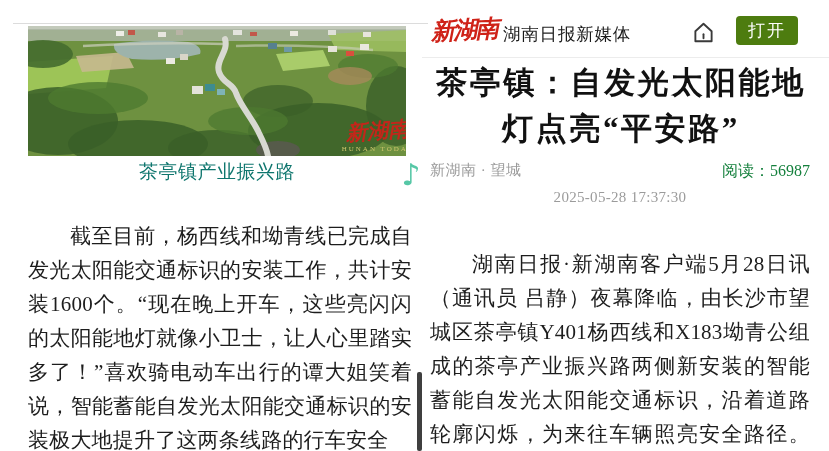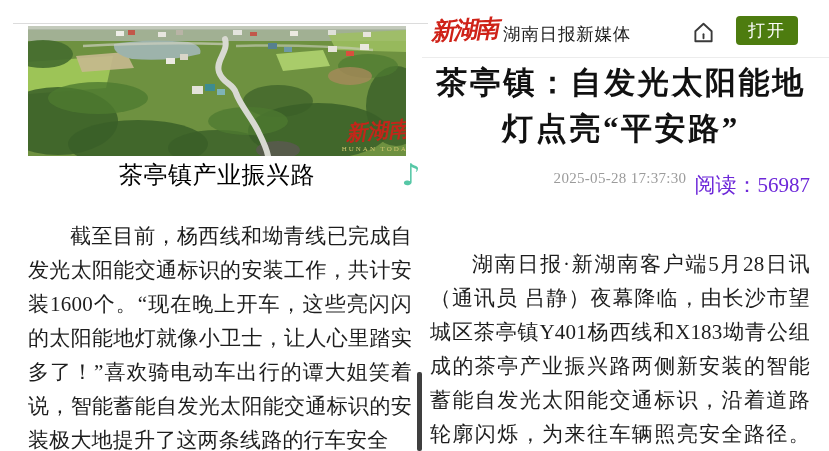--- a/index.html
+++ b/index.html
@@ -4,40 +4,40 @@
 <style>
   html,body{margin:0;padding:0;background:#fff;}
   .page{position:relative;width:829px;height:451px;background:#ffffff;overflow:hidden;
         font-family:"Liberation Serif","DejaVu Serif",serif;color:#1c1c1c;}
 
   
   .top-hairline{position:absolute;left:13px;top:23px;width:415px;height:1px;background:#dcdcdc;}
   .photo{position:absolute;left:28px;top:26px;width:378px;height:130px;overflow:hidden;background:#6e9140;}
   .photo svg{display:block;}
   .caption{position:absolute;left:28px;top:159px;width:378px;text-align:center;
-           font-size:24px;color:#000000;letter-spacing:.5px;}
+           font-size:19px;color:#0f766e;letter-spacing:.5px;}
   .body-text{position:absolute;font-size:21px;line-height:34px;text-align:justify;
              text-indent:2em;color:#1d1d1d;margin:0;letter-spacing:.2px;}
   .body-left{left:28px;top:219px;width:384px;}
 
   
   .logo{position:absolute;left:431px;top:14px;font-size:24px;font-weight:bold;font-style:italic;
         color:#cf2218;letter-spacing:-2px;transform:rotate(-3deg);}
   .brand{position:absolute;left:503px;top:22px;font-size:17.5px;letter-spacing:.8px;color:#1a1a1a;}
   .home-btn{position:absolute;left:691px;top:20px;width:25px;height:25px;cursor:pointer;}
   .open-btn{position:absolute;left:736px;top:16px;width:62px;height:29px;border:none;border-radius:4px;
             background:#4d7c0f;color:#ffffff;font-size:17px;letter-spacing:2px;cursor:pointer;
             font-family:Liberation Serif, serif;line-height:29px;text-align:center;padding:0;}
   .header-divider{position:absolute;left:422px;top:57px;width:407px;height:1px;background:#ececec;}
   .title{position:absolute;left:430px;top:60px;width:382px;margin:0;font-size:31px;line-height:46px;
          font-weight:900;letter-spacing:2.6px;color:#111111;text-align:center;}
   .meta{position:absolute;left:430px;top:161px;width:380px;font-size:15px;color:#9b9b9b;}
   .meta .source{letter-spacing:.5px;}
   .meta .pubtime{margin-top:9px;letter-spacing:.3px;text-align:center;}
-  .read-count{position:absolute;right:19px;top:171px;font-size:21px;color:#6d28d9;}
+  .read-count{position:absolute;right:19px;top:161px;font-size:16px;color:#15803d;}
   .body-right{left:430px;top:247px;width:380px;}
 
   
   .audio-btn{position:absolute;left:395px;top:158px;width:32px;height:34px;color:#56c7a6;
              font-size:30px;line-height:34px;text-align:center;cursor:pointer;
              font-family:"DejaVu Sans",sans-serif;}
   
   .scroll-thumb{position:absolute;left:417px;top:372px;width:5px;height:79px;background:#3f3f3f;border-radius:2px;}
 </style>
 </head>
@@ -122,20 +122,21 @@
     </svg>
   </div>
 
   <button class="open-btn">打开</button>
 
   <div class="header-divider"></div>
 
   <h1 class="title">茶亭镇：自发光太阳能地灯点亮“平安路”</h1>
 
   <div class="meta">
+    <div class="source">新湖南 · 望城</div>
     <div class="pubtime">2025-05-28 17:37:30</div>
   </div>
   <div class="read-count">阅读：56987</div>
 
   <p class="body-text body-right">湖南日报·新湖南客户端5月28日讯（通讯员 吕静）夜幕降临，由长沙市望城区茶亭镇Y401杨西线和X183坳青公组成的茶亭产业振兴路两侧新安装的智能蓄能自发光太阳能交通标识，沿着道路轮廓闪烁，为来往车辆照亮安全路径。近</p>
 
   <div class="audio-btn">♪</div>
   <div class="scroll-thumb"></div>
 
 </div>

